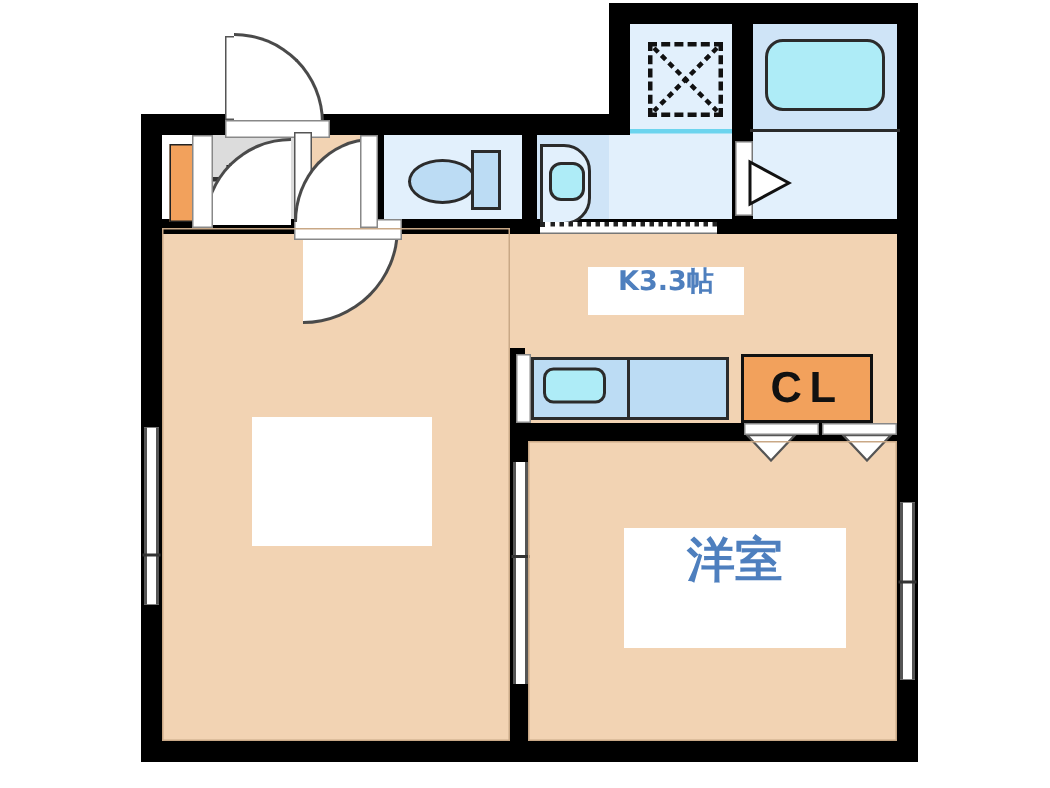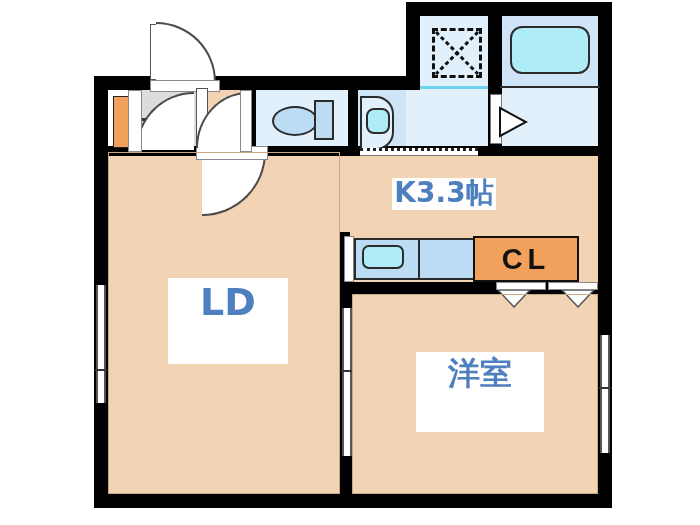--- a/index.html
+++ b/index.html
@@ -105,21 +105,21 @@
   .lbl {
     color: #4E7FBE;
     font-weight: 700;
     text-align: center;
     line-height: 1.08;
     white-space: nowrap;
     font-family: "DejaVu Sans", sans-serif;
   }
   .lbl-bg { background: #ffffff; }
   .lbl-ld   { font-size: 38px; }
-  .lbl-k    { font-size: 28px; }
+  .lbl-k    { font-size: 18px; }
   .lbl-room { font-size: 32px; }
 
   .genkan-char {
     font-size: 26px;
     color: #111;
     font-weight: 600;
     font-family: "DejaVu Sans", sans-serif;
     text-align: center;
     line-height: 1;
   }
@@ -223,21 +223,21 @@
   <div class="abs" style="left:500px; top:110px; width:0; height:0; border-top:12px solid transparent; border-bottom:12px solid transparent; border-left:24px solid #ffffff; filter:drop-shadow(0 0 0 #111);"></div>
   <svg class="abs" style="left:498px; top:106px;" width="30" height="32">
     <polygon points="2,2 28,16 2,30" fill="#ffffff" stroke="#111" stroke-width="2"></polygon>
   </svg>
 
   <div class="abs white-fill" style="left:344px; top:236px; width:10px; height:46px; border:1px solid #888;"></div>
   <div class="abs sink-counter" style="left:354px; top:238px; width:132px; height:42px;"></div>
   <div class="abs" style="left:418px; top:238px; width:2px; height:42px; background:#2b2b2b;"></div>
   <div class="abs sink-bowl" style="left:362px; top:245px; width:42px; height:24px;"></div>
 
-  <div class="abs cl-box" style="left:473px; top:236px; width:106px; height:46px;">CL</div>
+  <div class="abs cl-box" style="left:494px; top:236px; width:88px; height:46px;">CL</div>
   <div class="abs white-fill" style="left:496px; top:282px; width:50px; height:8px; border:1px solid #888;"></div>
   <div class="abs white-fill" style="left:548px; top:282px; width:50px; height:8px; border:1px solid #888;"></div>
   <svg class="abs" style="left:496px; top:290px;" width="36" height="18">
     <polygon points="2,0 34,0 18,17" fill="#ffffff" stroke="#555" stroke-width="1.5"></polygon>
   </svg>
   <svg class="abs" style="left:560px; top:290px;" width="36" height="18">
     <polygon points="2,0 34,0 18,17" fill="#ffffff" stroke="#555" stroke-width="1.5"></polygon>
   </svg>
 
   <div class="abs window-v" style="left:342px; top:308px; width:10px; height:148px;">
@@ -246,25 +246,24 @@
 
   <div class="abs window-v" style="left:96px; top:285px; width:10px; height:118px;">
     <div class="sash-v" style="top:84px;"></div>
   </div>
 
   <div class="abs window-v" style="left:600px; top:335px; width:10px; height:118px;">
     <div class="sash-v" style="top:52px;"></div>
   </div>
 
   <div class="abs lbl lbl-bg lbl-ld" style="left:168px; top:278px; width:120px; height:86px; padding-top:4px;">
-    <div>LD</div>
   </div>
 
   <div class="abs lbl lbl-bg lbl-k" style="left:392px; top:178px; width:104px; height:32px;">K3.3帖</div>
 
-  <div class="abs lbl lbl-bg lbl-room" style="left:416px; top:352px; width:128px; height:80px; padding-top:4px;">
+  <div class="abs lbl lbl-bg lbl-room" style="left:416px; top:352px; width:148px; height:80px; padding-top:4px;">
     <div>洋室</div>
   </div>
 
   <div class="abs" style="left:108px; top:152px; width:232px; height:342px; border:1px solid #C9A886; pointer-events:none;"></div>
   <div class="abs" style="left:352px; top:294px; width:246px; height:200px; border:1px solid #C9A886; pointer-events:none;"></div>
 
 </div>
 
 </body></html>

